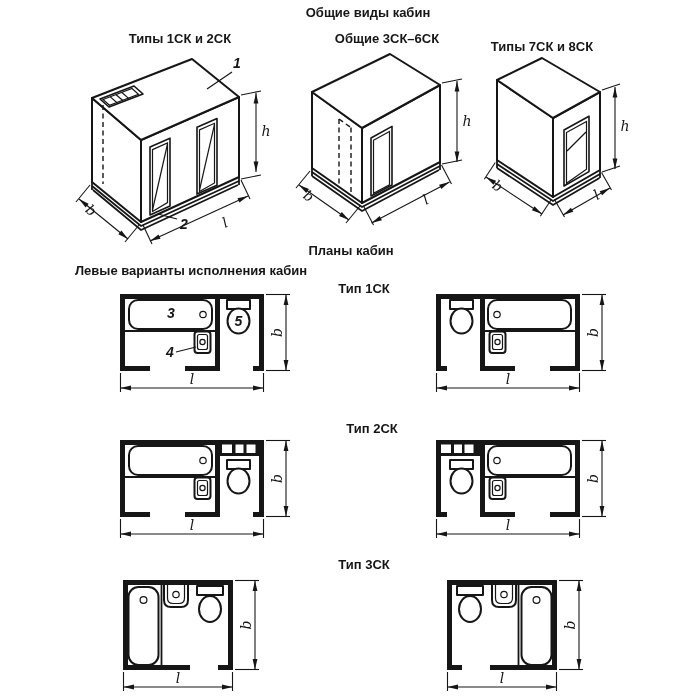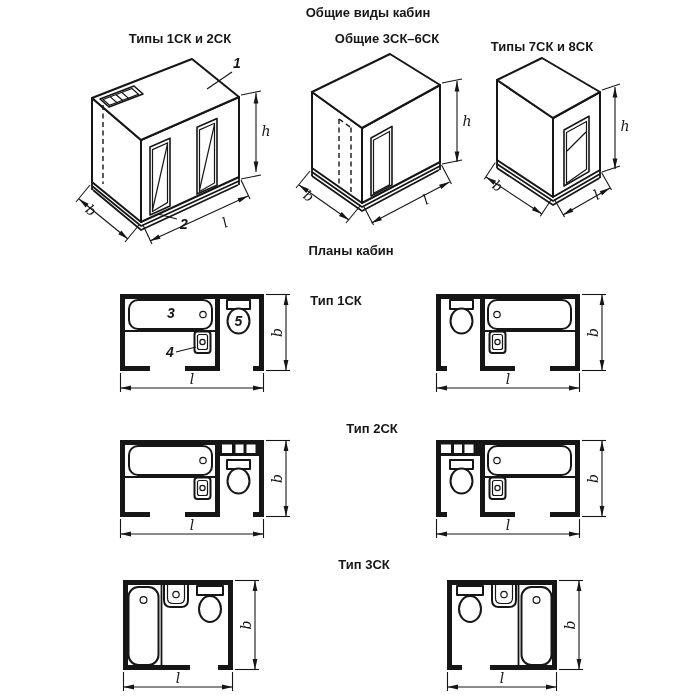--- a/index.html
+++ b/index.html
@@ -25,22 +25,23 @@
 <body>
 
 <div class="page">
 
   <div class="t" style="left:368px;top:5px;">Общие виды кабин</div>
   <div class="t" style="left:180px;top:31px;">Типы 1СК и 2СК</div>
   <div class="t" style="left:387px;top:31px;">Общие 3СК–6СК</div>
   <div class="t" style="left:542px;top:31px;margin-top:8px;">Типы 7СК и 8СК</div>
 
   <div class="t" style="left:351px;top:243px;">Планы кабин</div>
-
-  <div class="t" style="left:336px;top:281px;margin-top:12px;">Тип 1СК</div>
+  <div class="t" style="left:191px;top:263px;">Левые варианты исполнения кабин</div>
+
+  <div class="t" style="left:364px;top:281px;">Тип 1СК</div>
   <div class="t" style="left:372px;top:421px;">Тип 2СК</div>
   <div class="t" style="left:352px;top:557px;margin-left:12px;">Тип 3СК</div>
 
   <svg width="700" height="700" viewBox="0 0 700 700">
     <defs>
       <marker id="ar" viewBox="-1 -3 13 6" refX="10.5" refY="0" markerWidth="13" markerHeight="6" orient="auto-start-reverse" markerUnits="userSpaceOnUse">
         <path d="M0,-2.4 L10.5,0 L0,2.4 Z" fill="#161616"></path>
       </marker>
     </defs>
 

